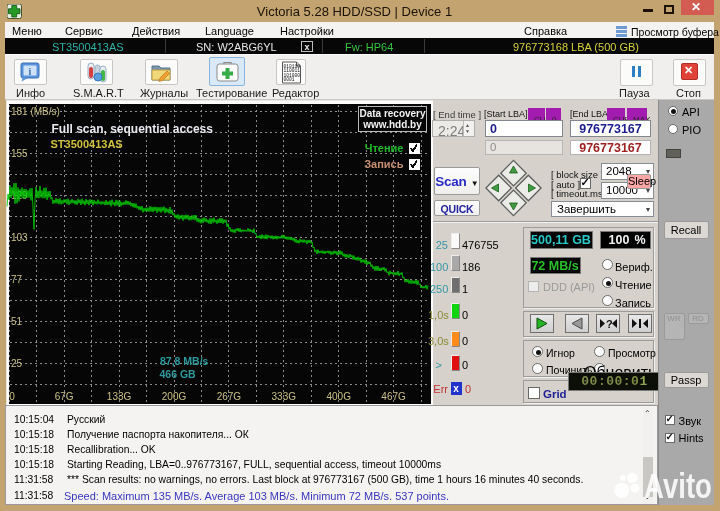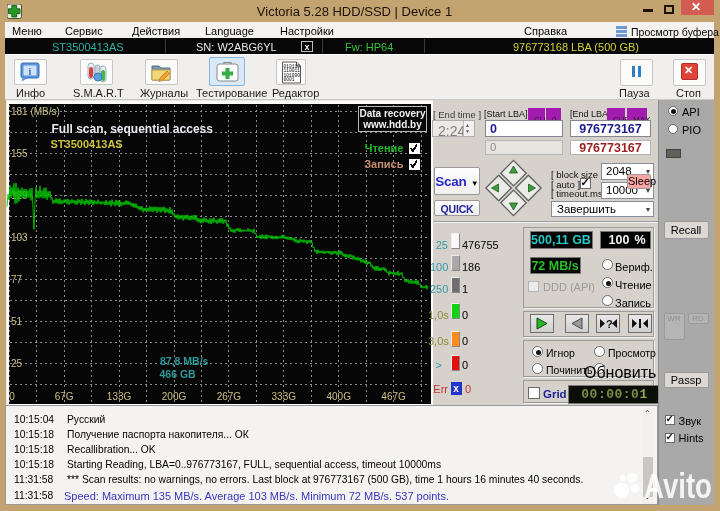--- a/index.html
+++ b/index.html
@@ -309,21 +309,21 @@
 <div class="abs lbl" style="left:546px;top:346.5px;font-size:10.5px">Игнор</div>
 <div class="rad" style="left:593.5px;top:345.5px"></div>
 <div class="abs lbl" style="left:608px;top:346.5px;font-size:10.5px">Просмотр</div>
 <div class="rad" style="left:531.5px;top:362.5px"></div>
 <div class="abs lbl" style="left:546px;top:364px;font-size:10.5px">Починить</div>
 <div class="rad" style="left:593.5px;top:362.5px"></div>
 <div class="abs lbl" style="left:584px;top:364px;font-size:16px">Обновить</div>
 <div class="gbox" style="left:523px;top:380px;width:131px;height:22.5px"></div>
 <div class="chk" style="left:527.5px;top:386.5px;width:12px;height:12px"></div>
 <div class="abs lbl" style="left:543px;top:387.5px;font-size:11.5px;font-weight:bold;color:#1c1c96">Grid</div>
-<div class="disp" style="left:567.5px;top:385px;width:94px;height:18.5px;line-height:18px;text-align:center;background:#0b0f08;font-family:'Liberation Mono',monospace;font-size:13px;color:#7e8c46;letter-spacing:0.5px">00:00:0<span style="color:#93a354">1</span></div>
+<div class="disp" style="left:567.5px;top:372px;width:94px;height:18.5px;line-height:18px;text-align:center;background:#0b0f08;font-family:'Liberation Mono',monospace;font-size:13px;color:#7e8c46;letter-spacing:0.5px">00:00:0<span style="color:#93a354">1</span></div>
 
 <div class="abs" id="rstrip"></div>
 <div class="rad" style="left:667.5px;top:105.5px;width:10px;height:10px">
     <span class="rdot" style="left:2.5px;top:2.5px"></span>
   </div>
 <div class="abs lbl" style="left:682px;top:105.5px;font-size:11px">API</div>
 <div class="rad" style="left:667.5px;top:123.5px;width:10px;height:10px"></div>
 <div class="abs lbl" style="left:682px;top:123.5px;font-size:11px">PIO</div>
 <div class="abs" style="left:665.5px;top:149px;width:15px;height:9px;background:#61615a;border:1px solid #44443e"></div>
 <div class="btn" style="left:627px;top:173.5px;width:24px;height:15px;line-height:13px;font-size:11px;background:#fca5a5">Sleep</div>

